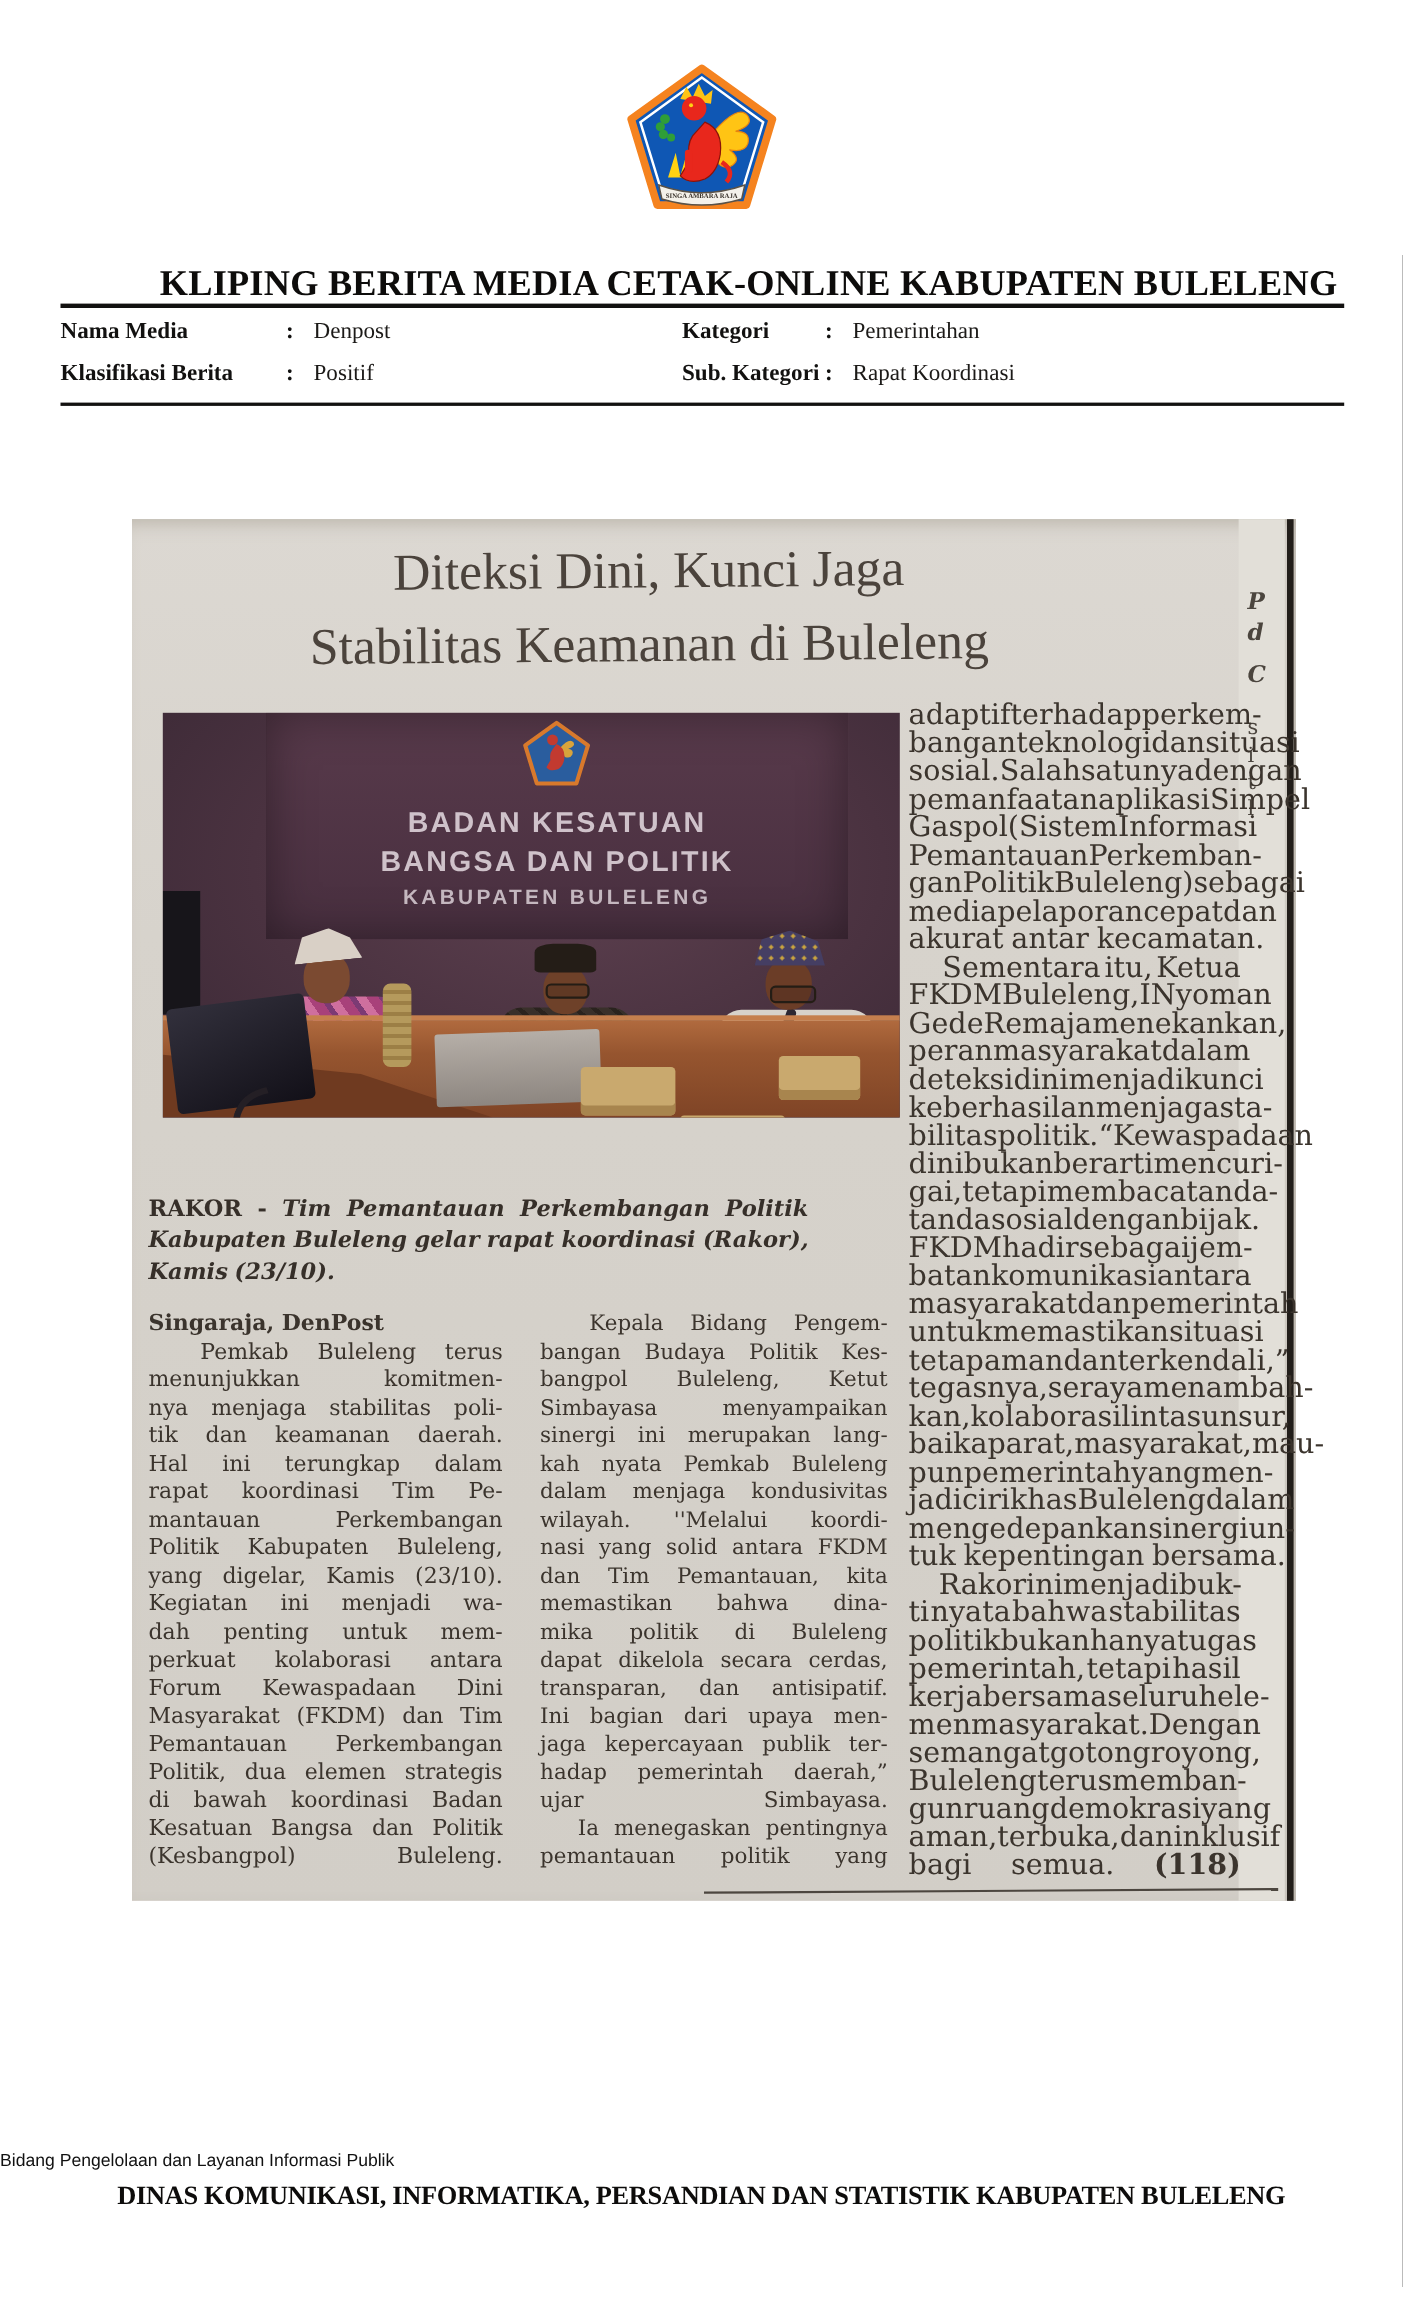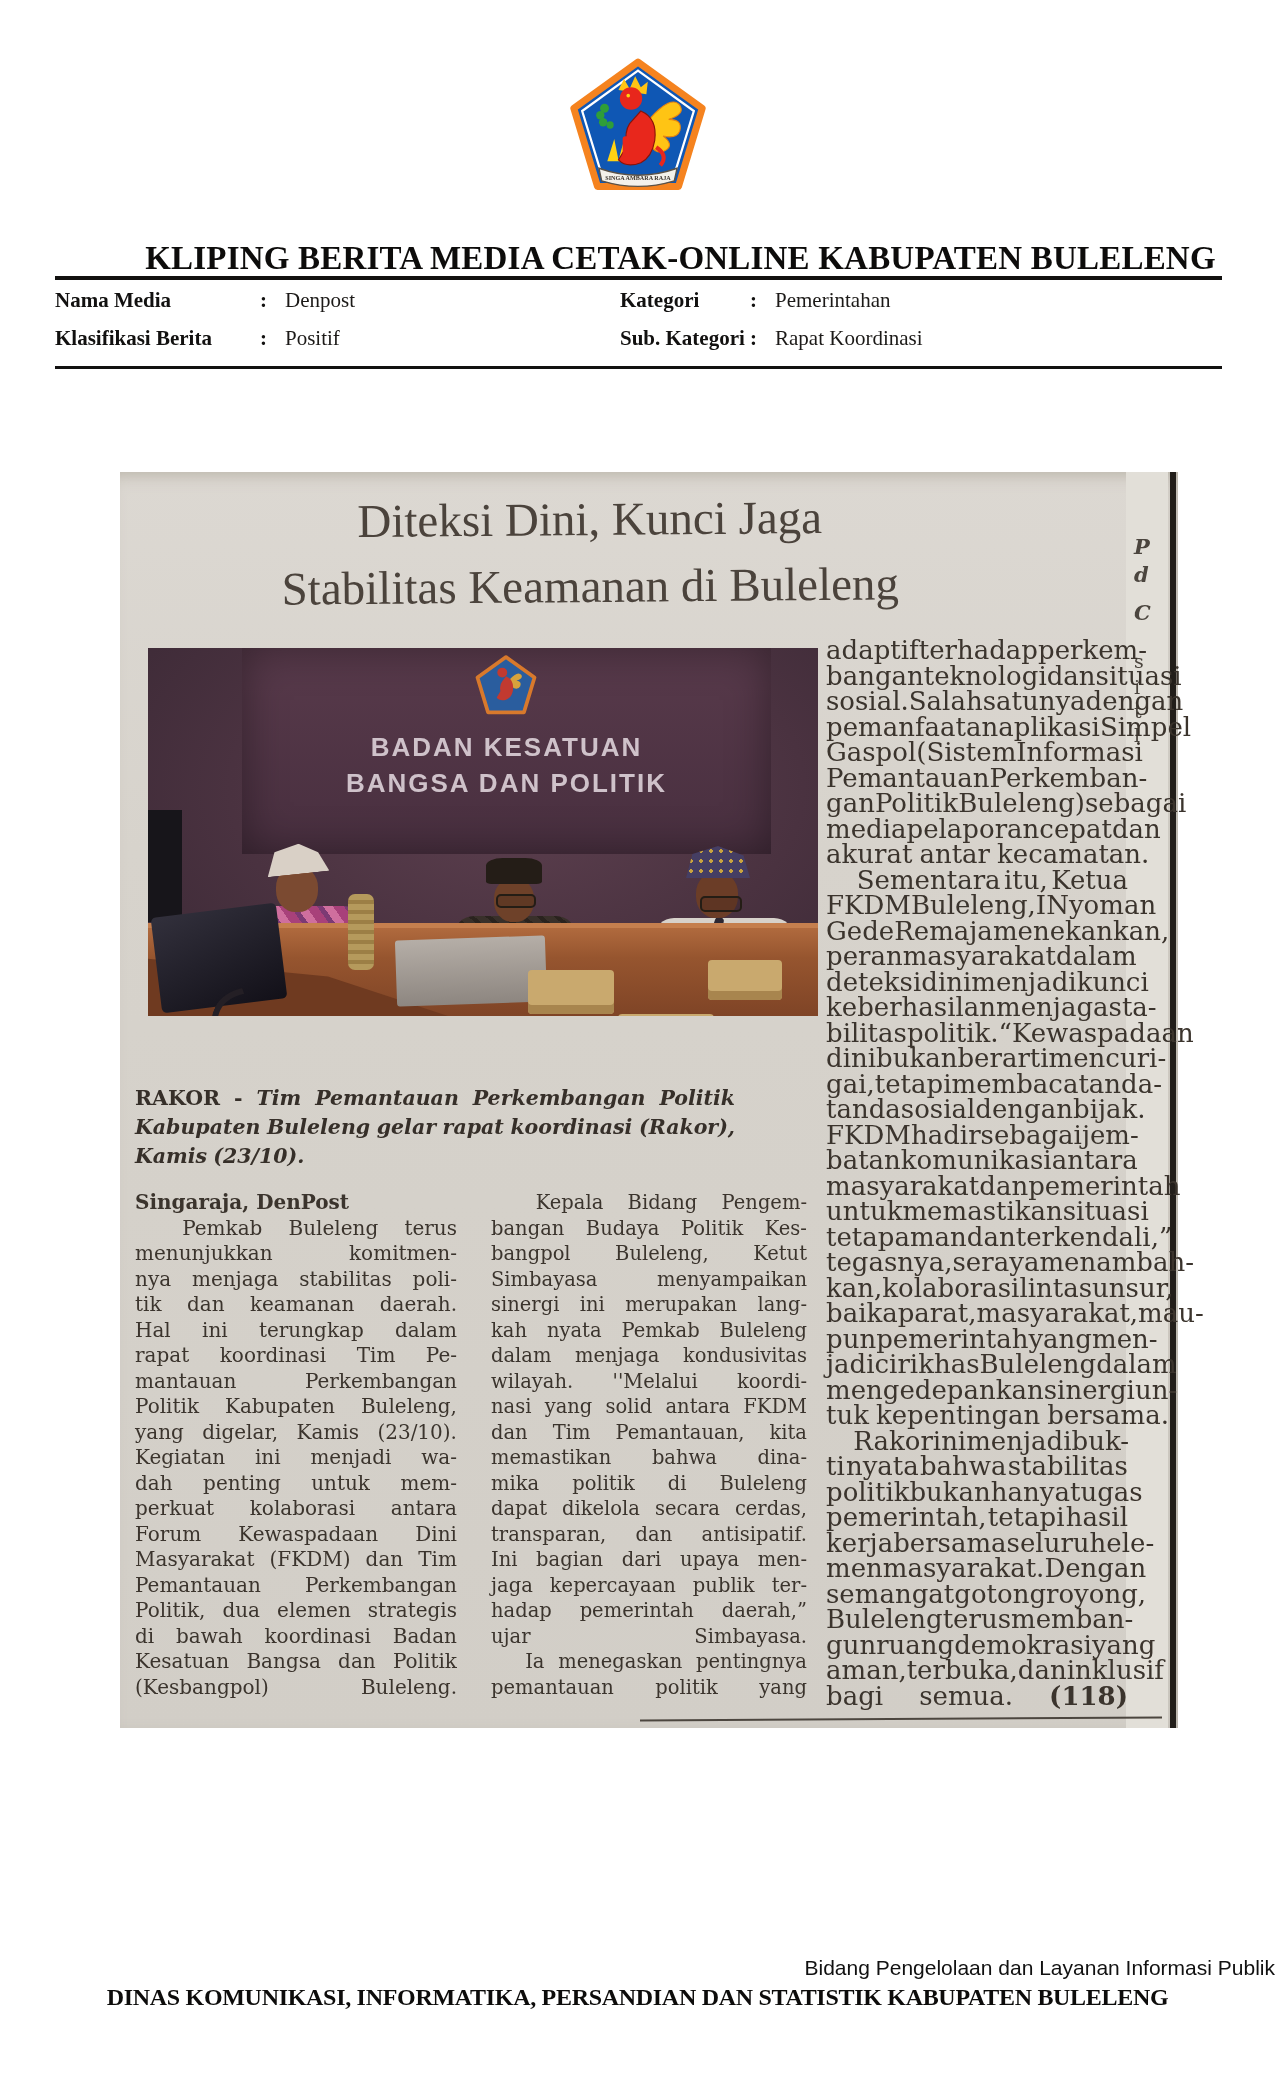--- a/index.html
+++ b/index.html
@@ -80,22 +80,22 @@
   .col-heading{font-weight:bold;height:25.5px;line-height:25.5px;}
   .aline{display:flex;justify-content:space-between;height:25.5px;line-height:25.5px;}
   .aline.end{justify-content:space-between;gap:.27em;}
   .aline span{white-space:pre;}
   .ind-sp{width:1.05em;flex:0 0 auto;}
   .btail{font-weight:bold;}
 
   .endline{position:absolute;left:520px;top:1246px;width:522px;height:2px;background:#4c463f;transform:rotate(-.35deg);}
 
   
-  .footer-1{position:absolute;left:0;top:1956px;width:100%;text-align:right;
-            font-family:"Liberation Sans",sans-serif;font-size:21px;color:#111;}
+  .footer-1{position:absolute;left:0;top:1956px;width:100%;text-align:left;
+            font-family:"Liberation Sans",sans-serif;font-size:16px;color:#111;}
   .footer-2{position:absolute;left:0;top:1984px;width:100%;text-align:center;
             font-family:"Liberation Serif",serif;font-weight:bold;font-size:24px;letter-spacing:-.3px;color:#0d0c0b;}
 </style>
 </head>
 <body>
 
 <div class="page">
 
   <div class="seal-wrap">
     <svg width="140" height="134" viewBox="0 0 100 96">
@@ -162,20 +162,21 @@
     <div class="photo">
       <div class="sign">
         <svg class="sign-logo" width="62" height="66" viewBox="0 0 100 96">
           <path d="M50 3 L96 36 L79 92 L21 92 L4 36 Z" fill="#2a5d9e" stroke="#d8792c" stroke-width="6" stroke-linejoin="round"></path>
           <path d="M55 40 q14 -16 20 -8 q3 6 -8 9 q9 1 6 9 q-3 6 -11 3 z" fill="#d8a33c"></path>
           <path d="M50 34 q14 6 11 24 q-3 12 -12 14 q-10 2 -14 -4 l6 -10 q-2 -10 3 -16 z" fill="#c23a30"></path>
           <circle cx="44" cy="28" r="8" fill="#c23a30"></circle>
         </svg>
         <div class="sgl s1">BADAN KESATUAN</div>
         <div class="sgl s2">BANGSA DAN POLITIK</div>
+        <div class="sgl s3">KABUPATEN BULELENG</div>
       </div>
 
       <div class="tv"></div>
 
       <div>
         <div class="torso" style="left:88px;top:258px;width:128px;height:92px;
              background:repeating-linear-gradient(55deg,#a8417a 0 9px,#7c3a74 9px 14px,#cf6f9e 14px 22px);"></div>
         <div class="head" style="left:128px;top:218px;width:42px;height:46px;background:#7b4a31;"></div>
         <div class="udeng" style="left:118px;top:196px;width:62px;height:30px;background:#d9d0c6;transform:rotate(-6deg);
              clip-path:polygon(0 100%,15% 20%,55% 0,85% 35%,100% 100%);"></div>

